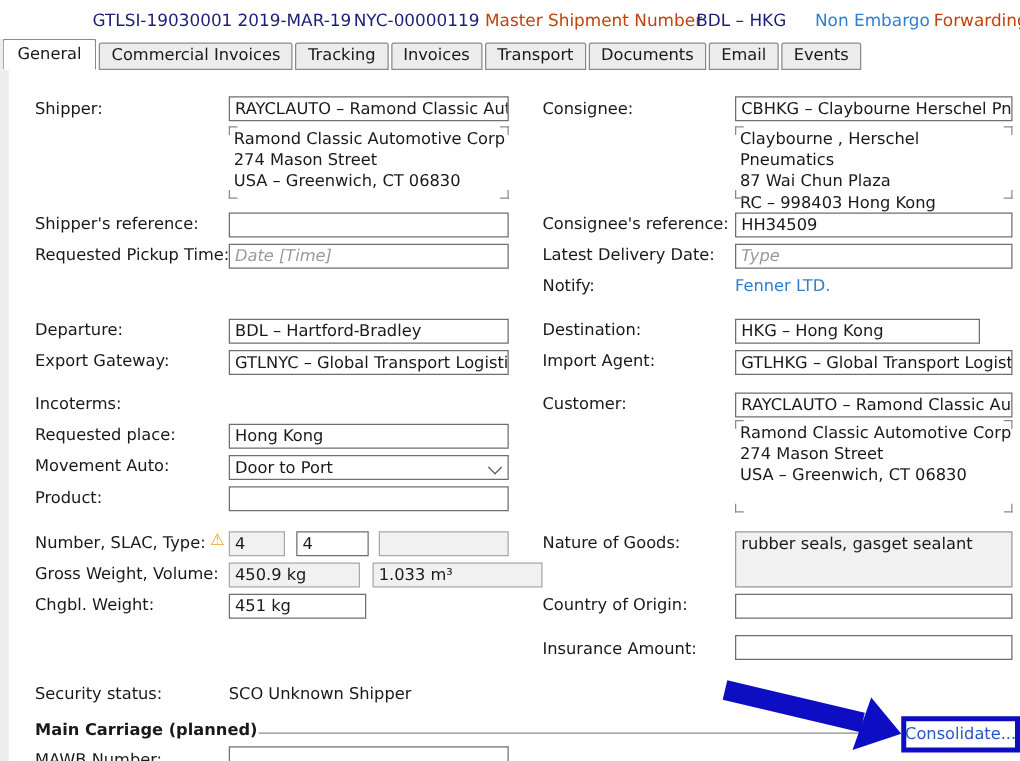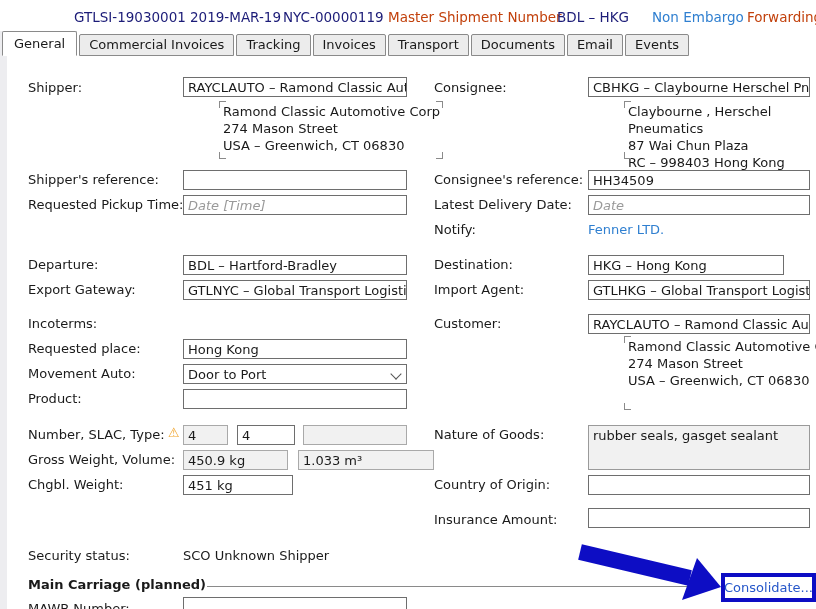--- a/index.html
+++ b/index.html
@@ -32,21 +32,21 @@
   .inp.dis{background:#f1f1f1;border-color:#a9a9a9;cursor:default;}
   .inp.ph{color:#9a9a9a;font-style:italic;}
   .sel{cursor:default;padding-right:18px;}
   .chev{position:absolute;right:6px;top:5px;width:7px;height:7px;
         border-right:1.6px solid #555;border-bottom:1.6px solid #555;
         transform:rotate(45deg);}
   .ta{position:absolute;box-sizing:border-box;border:1px solid #9a9a9a;background:#f1f1f1;
       padding:2px 4px;line-height:16px;overflow:hidden;}
 
   
-  .cbox{position:absolute;box-sizing:border-box;margin-left:36px;}
+  .cbox{position:absolute;box-sizing:border-box;}
   .cbox .txt{padding:2px 0 0 4px;line-height:17px;}
   .crn{position:absolute;width:6px;height:6px;}
   .crn.tl{left:0;top:0;border-left:1px solid #8a8a8a;border-top:1px solid #8a8a8a;}
   .crn.tr{right:0;top:0;border-right:1px solid #8a8a8a;border-top:1px solid #8a8a8a;}
   .crn.bl{left:0;bottom:0;border-left:1px solid #8a8a8a;border-bottom:1px solid #8a8a8a;}
   .crn.br{right:0;bottom:0;border-right:1px solid #8a8a8a;border-bottom:1px solid #8a8a8a;}
 
   .link{color:#2f7fd0;cursor:pointer;}
   .warn{position:absolute;left:168px;top:426px;font-size:13px;color:#f0a32a;line-height:13px;}
   .secline{position:absolute;left:207px;top:586px;width:510px;height:1px;background:#8a8a8a;}
@@ -158,21 +158,21 @@
       <div>Claybourne , Herschel Pneumatics</div>
       <div>87 Wai Chun Plaza</div>
       <div>RC – 998403 Hong Kong</div>
     </div>
   </div>
 
   <div class="lbl" style="left:434px;top:172px">Consignee's reference:</div>
   <div class="inp" style="left:588px;top:170px;width:222px">HH34509</div>
 
   <div class="lbl" style="left:434px;top:197px">Latest Delivery Date:</div>
-  <div class="inp ph" style="left:588px;top:195px;width:222px">Date</div>
+  <div class="inp ph" style="left:588px;top:195px;width:222px">Type</div>
 
   <div class="lbl" style="left:434px;top:222px">Notify:</div>
   <div class="lbl link" style="left:588px;top:222px">Fenner LTD.</div>
 
   <div class="lbl" style="left:434px;top:257px">Destination:</div>
   <div class="inp" style="left:588px;top:255px;width:196px">HKG – Hong Kong</div>
 
   <div class="lbl" style="left:434px;top:282px">Import Agent:</div>
   <div class="inp" style="left:588px;top:280px;width:222px">GTLHKG – Global Transport Logistics</div>
 

